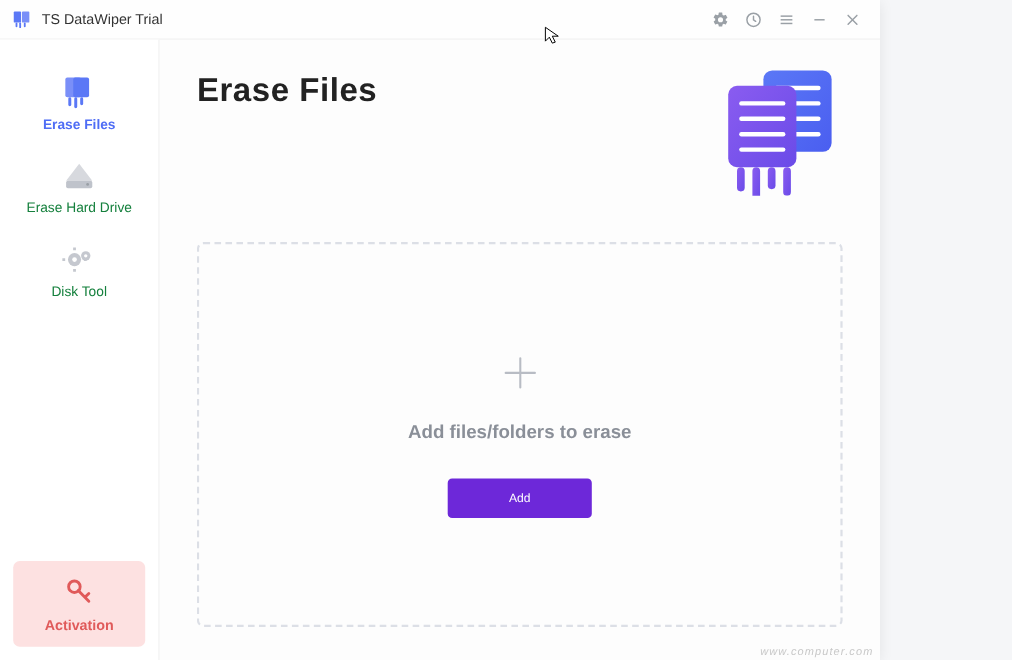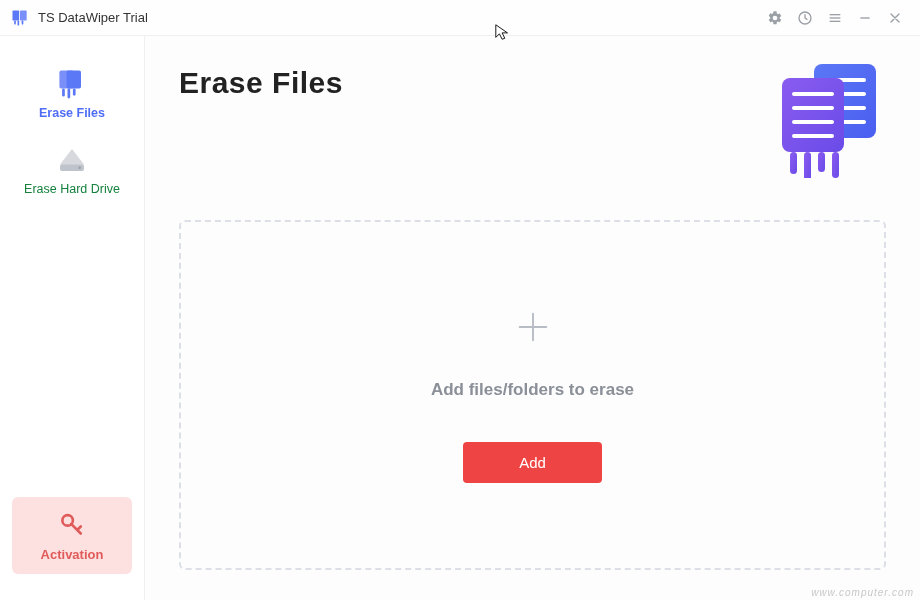--- a/index.html
+++ b/index.html
@@ -1,20 +1,20 @@
 <!DOCTYPE html>
 <html><head>
 <meta charset="utf-8">
 <style>
   * { box-sizing: border-box; margin: 0; padding: 0; }
   html, body { width: 920px; height: 600px; overflow: hidden; font-family: "Segoe UI", Arial, sans-serif; }
   body { background: #f5f6f8; }
 
   .window {
-    width: 920px; height: 600px; background: #fdfdfd;
+    width: 800px; height: 600px; background: #fdfdfd;
     box-shadow: 0 2px 12px rgba(0,0,0,0.08);
     display: flex; flex-direction: column;
     position: relative;
   }
 
   
   .titlebar {
     height: 36px; display: flex; align-items: center;
     padding: 0 10px; background: #fefefe;
     border-bottom: 1px solid #f0f0f0;
@@ -43,49 +43,49 @@
     color: #15803d;
   }
   .side-item .s-icon { width: 36px; height: 32px; display:flex; align-items:center; justify-content:center; }
   .side-item .s-label { font-size: 12.5px; text-align: center; }
   .side-item.active .s-label { color: #4f6df5; font-weight: 600; }
   .side-item.active { color: #4f6df5; }
 
   .sidebar .grow { flex: 1; }
 
   .activation {
-    margin: 14px 12px 26px; background: #fde1e1; border-radius: 6px;
+    margin: 14px 12px 12px; background: #fde1e1; border-radius: 6px;
     display: flex; flex-direction: column; align-items: center;
     padding: 12px 8px 12px; cursor: pointer;
   }
   .activation .a-icon { color: #e05a5a; margin-bottom: 6px; }
   .activation .a-label { color: #e05a5a; font-size: 13px; font-weight: 700; }
 
   
   .main { flex: 1; position: relative; padding: 30px 34px 30px 34px; }
   .header-row { display:flex; align-items:flex-start; }
   .header-text { flex:1; }
   .page-title { font-size: 30px; font-weight: 800; color: #222; letter-spacing: .5px; }
   .page-subtitle { margin-top: 10px; font-size: 14px; color: #8a8f98; }
   .hero-art { width: 110px; height: 120px; flex: 0 0 auto; margin-top: -8px; }
 
   .dropzone {
     margin-top: 42px;
     border: 2px dashed #dcdfe6;
     border-radius: 6px;
     height: 350px;
     display: flex; flex-direction: column; align-items: center; justify-content: center;
-    gap: 30px;
+    gap: 20px;
   }
   .plus-icon { color: #b8bcc4; }
   .drop-label { color: #8a8f98; font-size: 17px; font-weight: 600; }
   .add-btn {
     margin-top: 12px;
-    background: #ef4444; color: #fff; border: none;
-    padding: 12px 56px; font-size: 15px; border-radius: 4px;
+    background: #6d28d9; color: #fff; border: none;
+    padding: 12px 56px; font-size: 11px; border-radius: 4px;
     cursor: pointer;
   }
 
   .cursor {
     position: absolute; left: 494px; top: 23px; pointer-events: none;
     width: 18px; height: 18px;
   }
 
   .watermark {
     position:absolute; right:6px; bottom:2px; font-size:10px; color:#c8c8c8;
@@ -165,20 +165,37 @@
           <svg viewBox="0 0 40 34" width="34" height="30">
               <path d="M6 22 L20 4 L34 22 Z" fill="#d7d9de"></path>
               <rect x="6" y="22" width="28" height="8" rx="2" fill="#bfc3cb"></rect>
               <circle cx="29" cy="26" r="1.5" fill="#9aa0a6"></circle>
             </svg>
         </span>
         <span class="s-label">Erase Hard Drive</span>
       </div>
 
 
+      <div class="side-item">
+        <span class="s-icon">
+          <svg viewBox="0 0 40 34" width="34" height="30" fill="#c5c8cf">
+              <circle cx="15" cy="17" r="7"></circle>
+              <circle cx="15" cy="17" r="2.5" fill="#fff"></circle>
+              <circle cx="27" cy="13" r="5"></circle>
+              <circle cx="27" cy="13" r="1.8" fill="#fff"></circle>
+              <g stroke="#c5c8cf" stroke-width="3">
+                <line x1="15" y1="7" x2="15" y2="4"></line>
+                <line x1="15" y1="27" x2="15" y2="30"></line>
+                <line x1="5" y1="17" x2="2" y2="17"></line>
+                <line x1="25" y1="17" x2="28" y2="17"></line>
+              </g>
+            </svg>
+        </span>
+        <span class="s-label">Disk Tool</span>
+      </div>
 
       <div class="grow"></div>
 
       <div class="activation">
         <span class="a-icon">
           <svg viewBox="0 0 32 32" width="28" height="28">
               <circle cx="11" cy="13" r="6" fill="none" stroke="#e05a5a" stroke-width="3"></circle>
               <path d="M15 17 L26 28 M22 24 L26 20" stroke="#e05a5a" stroke-width="3" stroke-linecap="round" fill="none"></path>
             </svg>
         </span>

